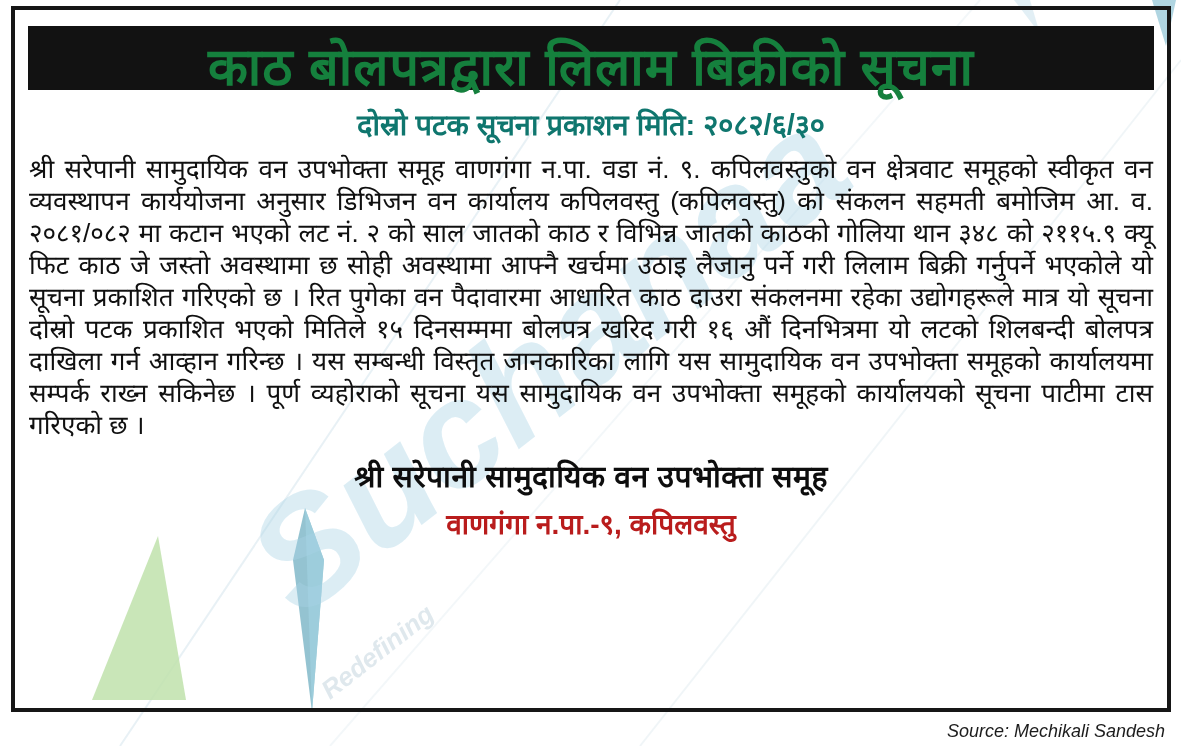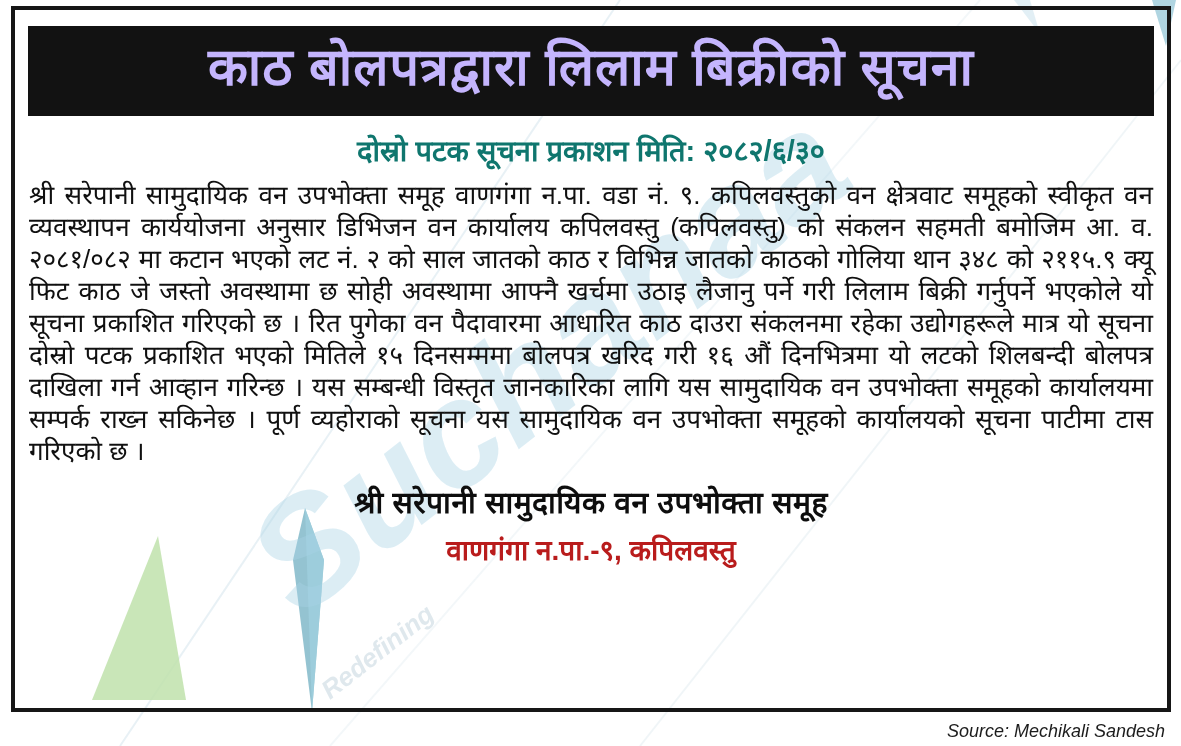--- a/index.html
+++ b/index.html
@@ -25,23 +25,23 @@
     position: absolute;
     left: 11px; top: 6px;
     width: 1160px; height: 706px;
     border: 4px solid #161616;
     z-index: 1;
     background: transparent;
   }
   .title-bar {
     margin: 16px 13px 0 13px;
     background: #121212;
-    color: #c4b5fd;
+    color: #15803d;
     text-align: center;
-    height: 90px;
+    height: 64px;
     line-height: 82px;
     font-size: 52px;
     font-weight: bold;
     letter-spacing: 1px;
   }
   .subtitle {
     text-align: center;
     font-size: 29px;
     font-weight: bold;
     color: #0f766e;

